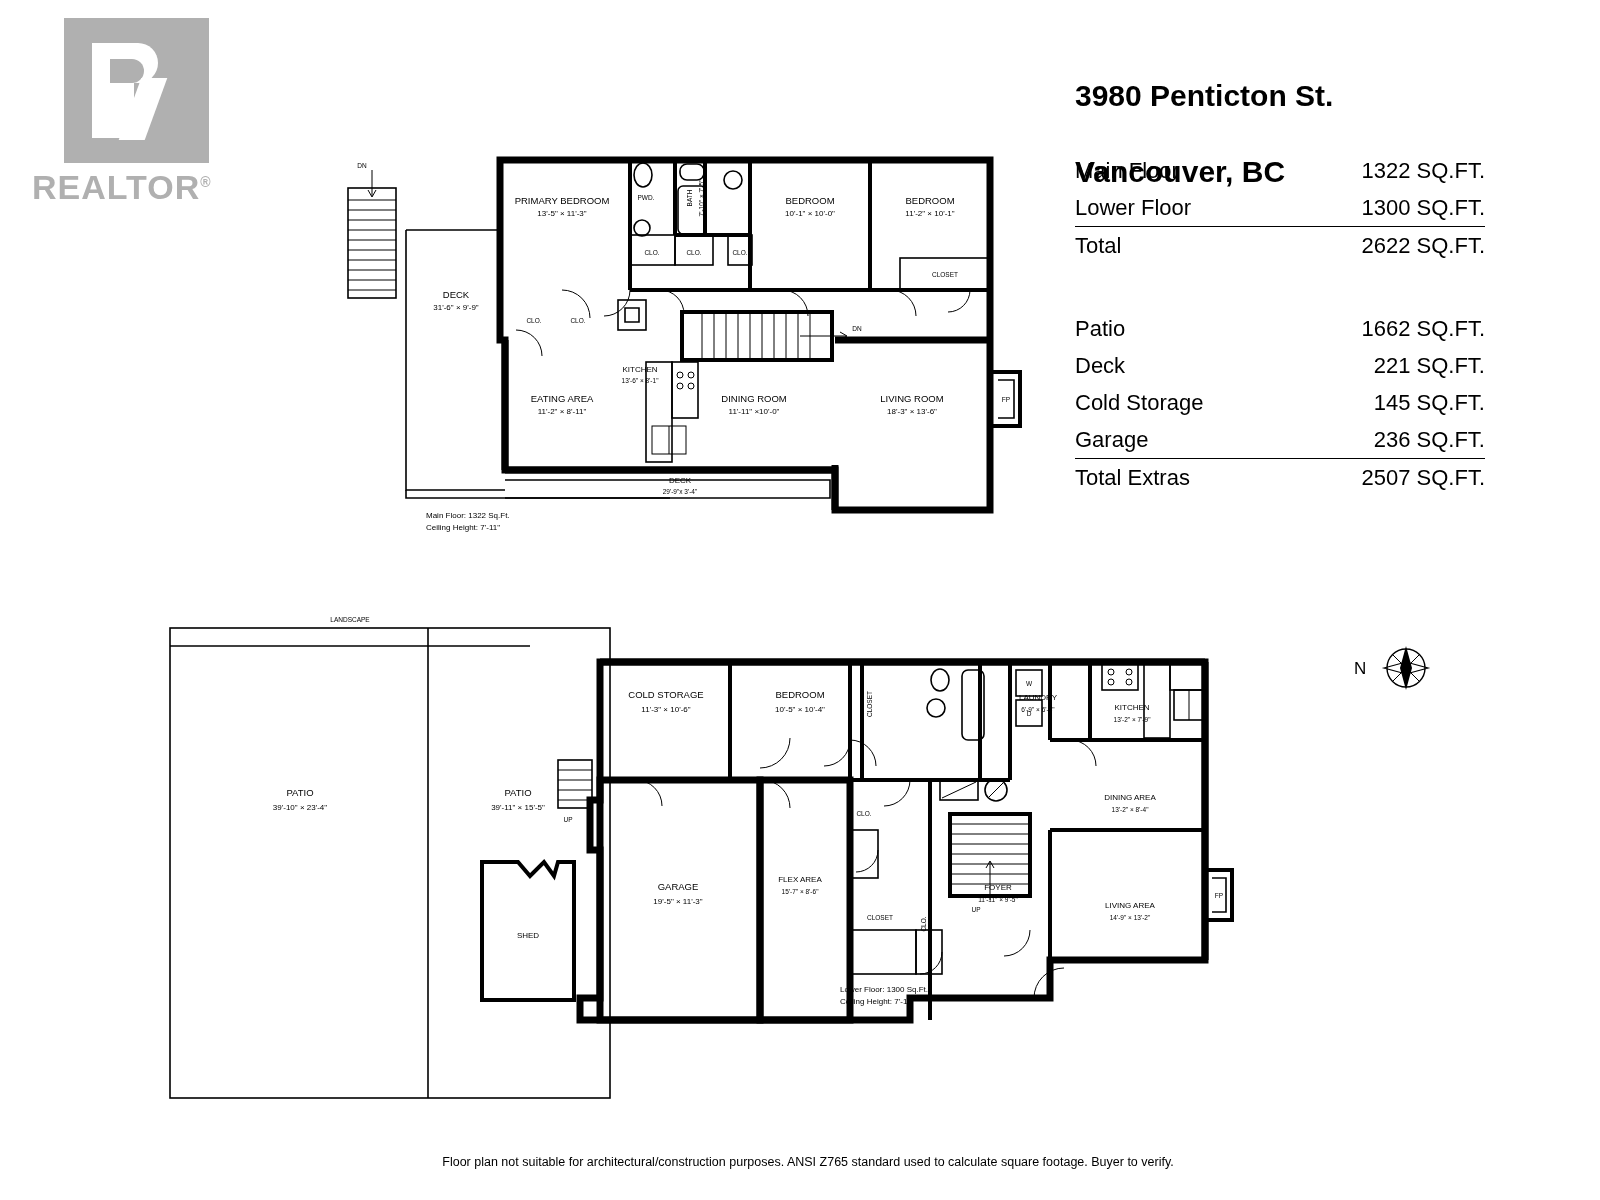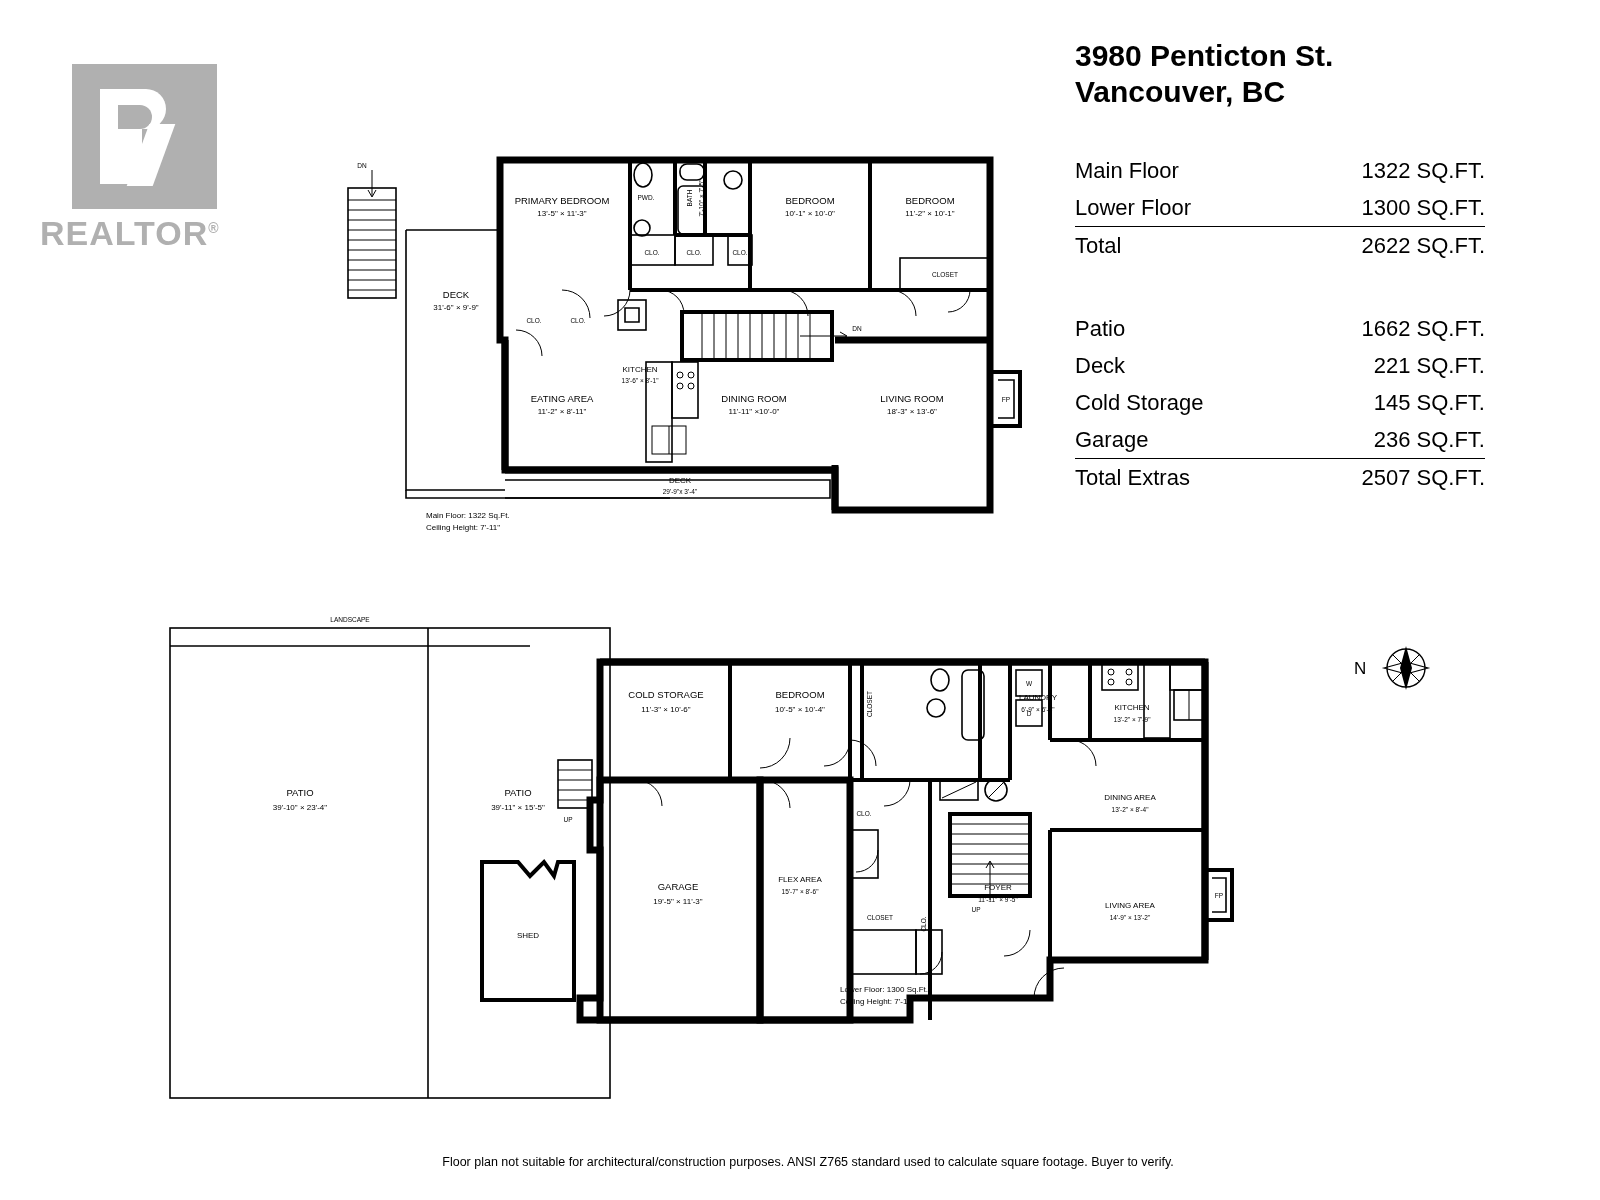--- a/index.html
+++ b/index.html
@@ -7,21 +7,21 @@
     width:1600px;height:1200px;
     background:#ffffff;
     font-family:"Liberation Sans", sans-serif;
     color:#000;
     position:relative;
     overflow:hidden;
   }
   .abs{position:absolute;}
 
   
-  #realtor-logo{left:40px;top:18px;width:210px;height:200px;margin-top:46px;}
+  #realtor-logo{left:32px;top:18px;width:210px;height:200px;}
   #realtor-logo .mark{
     position:absolute;left:32px;top:0;width:145px;height:145px;
     background:#b0b0b0;
   }
   #realtor-logo .mark .r-cut{
     position:absolute;left:28px;top:25px;width:42px;height:95px;
     background:#fff;
   }
   #realtor-logo .mark .r-hole{
     position:absolute;left:28px;top:25px;width:66px;height:40px;
@@ -38,21 +38,21 @@
   #realtor-logo .word{
     position:absolute;left:0;top:150px;width:210px;
     font-size:34px;letter-spacing:1px;color:#b0b0b0;font-weight:bold;
     font-family:"Liberation Sans", sans-serif;
   }
   #realtor-logo .word sup{font-size:14px;vertical-align:super;}
 
   
   #title-block{left:1075px;top:38px;width:500px;}
   #title-block .line{
-    font-size:30px;font-weight:bold;line-height:36px;letter-spacing:0px;
+    font-size:30px;font-weight:bold;line-height:36px;letter-spacing:0px;margin-top:40px;
   }
 
   
   .stats{position:absolute;left:1075px;width:410px;font-size:22px;}
   .stats .row{
     display:flex;justify-content:space-between;align-items:baseline;
     padding:6px 0 5px 0;
   }
   .stats .row.rule{border-bottom:1.5px solid #000;}
   .stats .row .lbl{text-align:left;}

